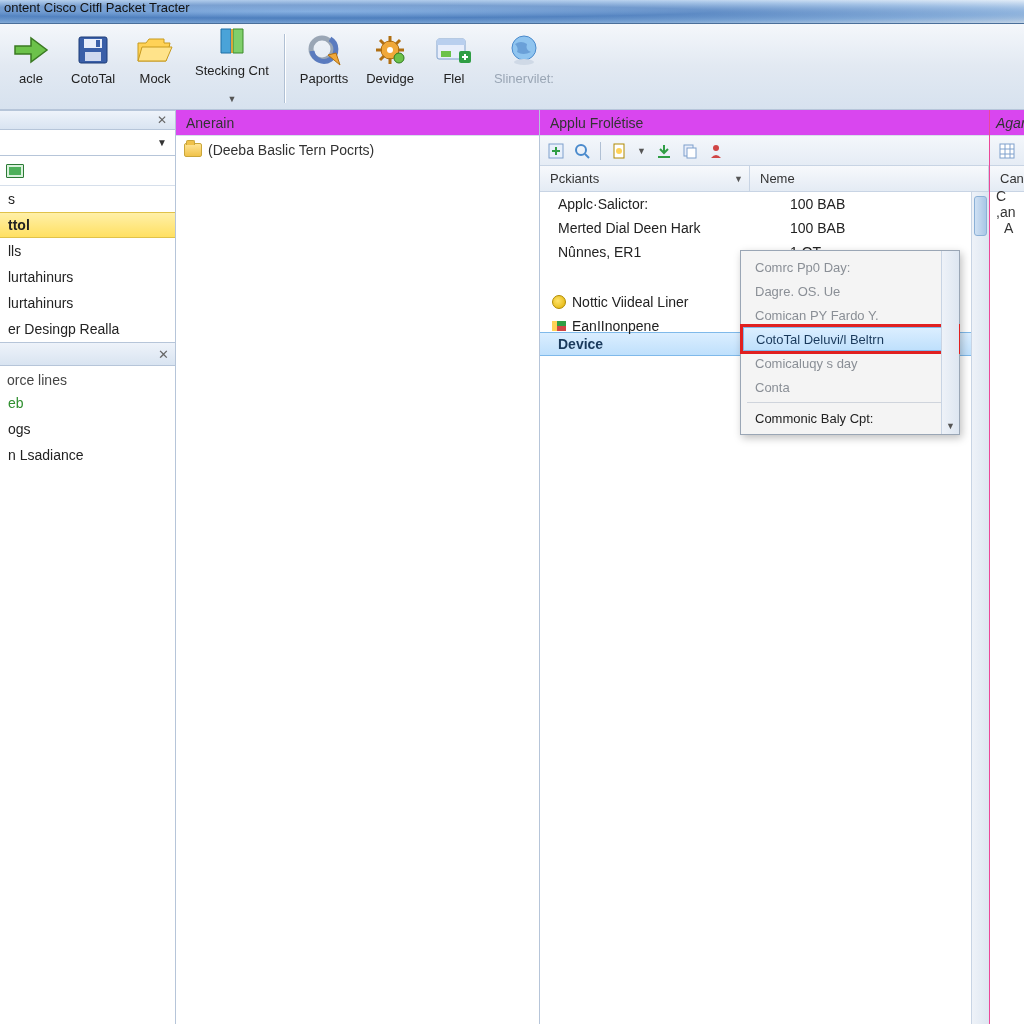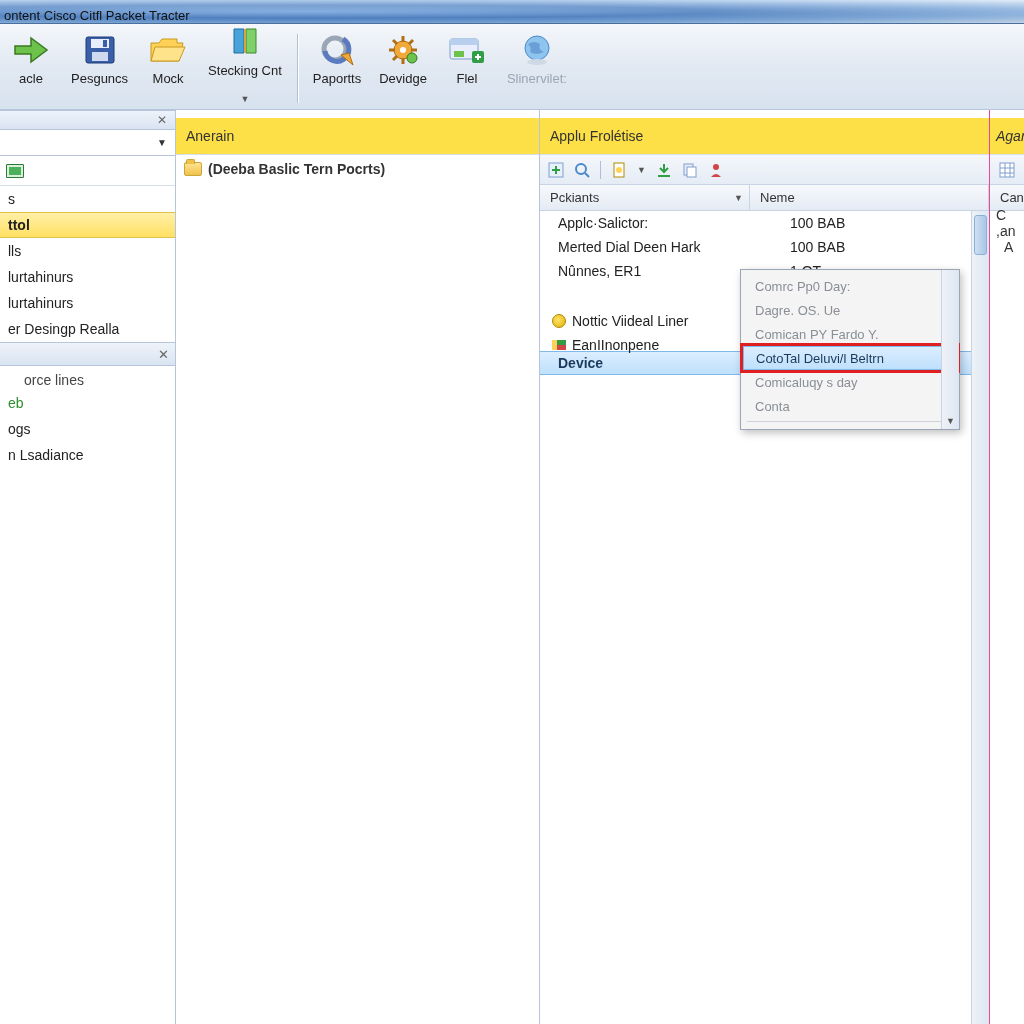--- a/index.html
+++ b/index.html
@@ -7,21 +7,21 @@
   body { display: flex; flex-direction: column; }
 
   
   .titlebar {
     height: 24px;
     background: linear-gradient(to bottom, #6093d8 0%, #3a6fb5 40%, #2d5a9a 60%, #6093d8 100%);
     background: linear-gradient(to right, #c9d8ea 0%, #5a8dd0 20%, #3060a0 35%, #5a8dd0 55%, #c9d8ea 100%);
     background: linear-gradient(to bottom, rgba(255,255,255,0.4), rgba(0,0,0,0.05)),
                 radial-gradient(ellipse at 30% 50%, #6aa0e0 0%, #4078c0 40%, #7aa8dd 70%, #cddff2 100%);
     color: #000;
-    display: flex; align-items: flex-end;
+    display: flex; align-items: flex-start;
     padding: 0 4px;
     border-bottom: 1px solid #4a6f9a;
   }
   .titlebar-text { font-size: 13px; color: #111; }
 
   
   .toolbar {
     height: 86px;
     background: linear-gradient(to bottom, #f4f7fb 0%, #e2e9f2 50%, #d7e2ef 100%);
     border-bottom: 1px solid #b6c5d9;
@@ -70,31 +70,31 @@
   .tree-item { height: 26px; padding: 0 8px; display:flex; align-items:center; font-size:14px; color:#222; }
   .tree-item.selected { background: linear-gradient(to bottom,#fff0a8,#ffe062); border:1px solid #e0c24a; border-left:none; border-right:none;font-weight:bold; }
 
   .panel-sub {
     height: 24px; background: linear-gradient(to bottom,#eef3fa,#d9e4f1);
     border-top:1px solid #b6c5d9; border-bottom:1px solid #b6c5d9;
     display:flex; align-items:center; justify-content:flex-end; padding:0 6px;
   }
   .panel-sub .pclose { color:#666; }
 
-  .section-title { padding: 6px 8px 2px 24px; font-size:14px; color:#444; }
+  .section-title { padding: 6px 8px 2px 7px; font-size:14px; color:#444; }
   .link-list .litem { height: 26px; padding: 0 8px; display:flex; align-items:center; font-size:14px; color:#222; }
   .link-list .litem.green { color: #2f8f2f; }
 
   
   .midcol {
     width: 364px; display:flex; flex-direction:column; background:#fff;
     border-right:1px solid #b6c5d9;
   }
-  .col-title { height:37px; background:#fde047; border-bottom:1px solid #d6dfeb; display:flex; align-items:center; padding:0 10px; font-size:14px; color:#333;margin-top:8px; }
-  .tree2 { padding: 6px 8px; font-weight: bold; }
+  .col-title { height:26px; background:#d946ef; border-bottom:1px solid #d6dfeb; display:flex; align-items:center; padding:0 10px; font-size:14px; color:#333; }
+  .tree2 { padding: 6px 8px; }
   .tree2-row { display:flex; align-items:center; gap:6px; font-size:14px; color:#333; }
   .folder-icon { width:18px; height:14px; background: linear-gradient(to bottom,#ffe493,#f0c24a); border:1px solid #caa63a; border-radius:2px; position:relative; }
   .folder-icon::before { content:""; position:absolute; top:-4px; left:1px; width:7px; height:4px; background:#f0c24a; border:1px solid #caa63a; border-bottom:none; border-radius:2px 2px 0 0; }
 
   
   .rightcol { flex:1; display:flex; flex-direction:column; background:#fff; border-right:1px solid #ec4899; position:relative; }
   .mini-toolbar { height:30px; background:linear-gradient(to bottom,#f4f7fb,#e5ecf5); border-bottom:1px solid #c8d4e4; display:flex; align-items:center; gap:10px; padding:0 8px; }
   .mt-ic { width:16px; height:16px; display:inline-block; }
   .mt-sep { width:1px; height:18px; background:#b0c0d4; }
 
@@ -168,21 +168,21 @@
     </div>
     <div class="toolbtn">
       <span class="ticon">
         <svg width="34" height="32" viewBox="0 0 34 32">
             <rect x="3" y="3" width="28" height="26" rx="2" fill="#3a5fa8" stroke="#1d3c78"></rect>
             <rect x="8" y="5" width="18" height="9" fill="#e8eefb"></rect>
             <rect x="9" y="18" width="16" height="9" fill="#cfd9ef"></rect>
             <rect x="20" y="6" width="4" height="7" fill="#3a5fa8"></rect>
           </svg>
       </span>
-      <span class="tlabel">Pesguncs</span>
+      <span class="tlabel">CotoTal</span>
     </div>
     <div class="toolbtn">
       <span class="ticon">
         <svg width="38" height="30" viewBox="0 0 38 30">
             <path d="M2 8 L10 8 L13 4 L28 4 L28 8 L34 8 L30 26 L2 26 Z" fill="#ffd257" stroke="#c79a1f"></path>
             <path d="M6 12 L36 12 L30 26 L2 26 Z" fill="#ffe38a" stroke="#c79a1f"></path>
           </svg>
       </span>
       <span class="tlabel">Mock</span>
     </div>
@@ -430,20 +430,23 @@
         <div class="ctxitem highlight enabled">
             <span>CotoTal Deluvi/l Beltrn</span>
           </div>
         <div class="ctxitem">
             <span>Comicaluqy s day</span>
           </div>
         <div class="ctxitem">
             <span>Conta</span>
           </div>
         <div class="ctxitem sep"></div>
+        <div class="ctxitem enabled">
+            <span>Commonic Baly Cpt:</span>
+          </div>
         <div class="cscroll">
           <div class="arrow dn">▼</div>
         </div>
       </div>
     </div>
   </div>
 
   <div class="farright">
     <div class="col-title">Agar</div>
     <div class="mini-toolbar">

